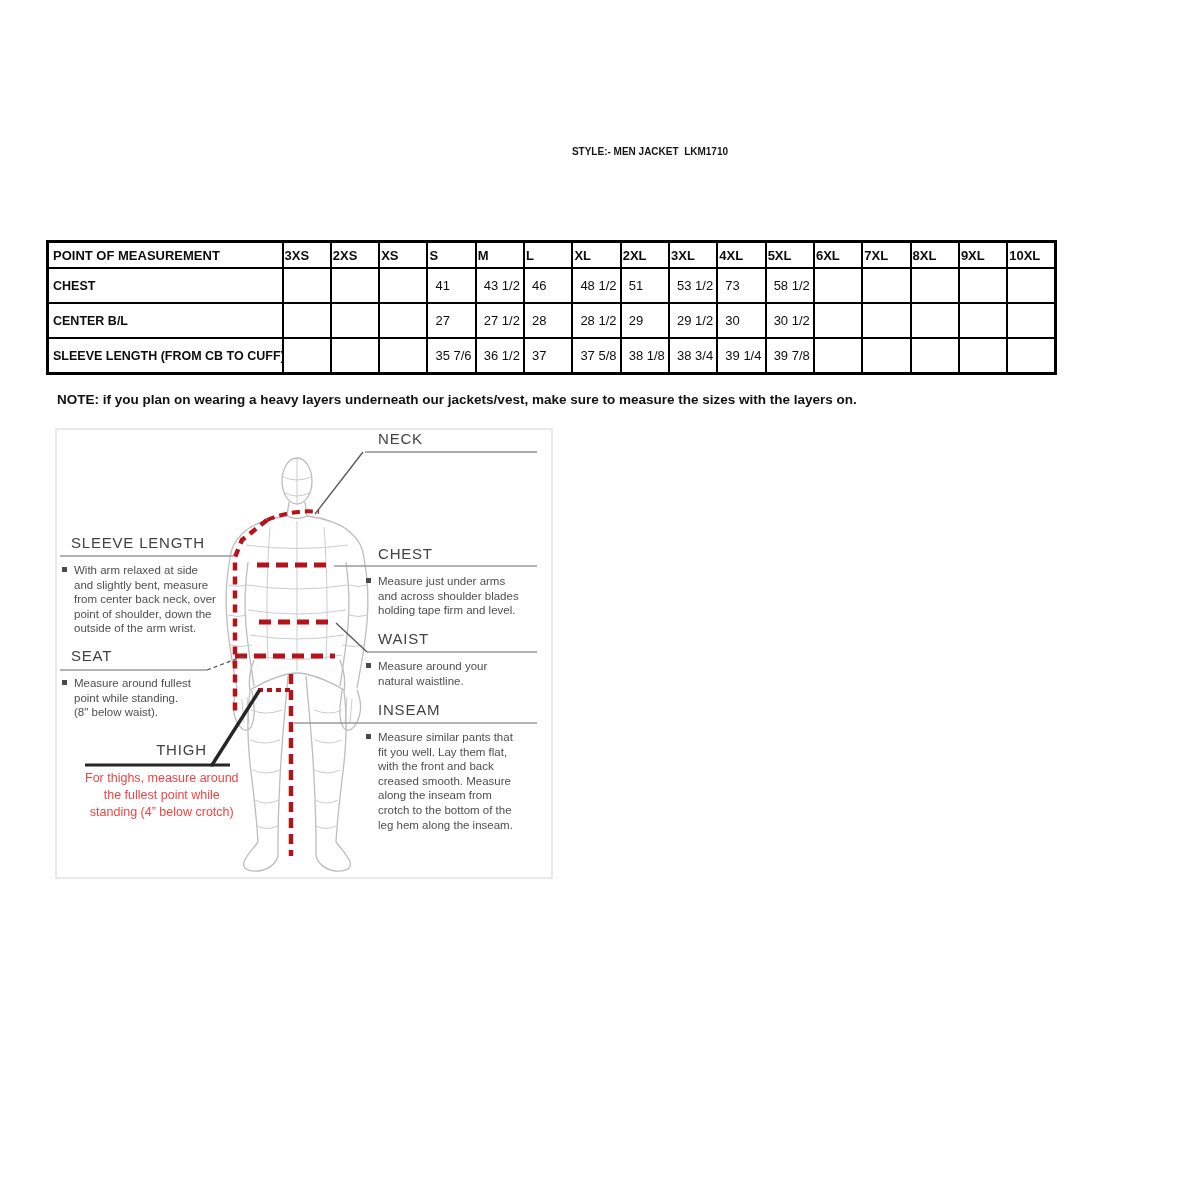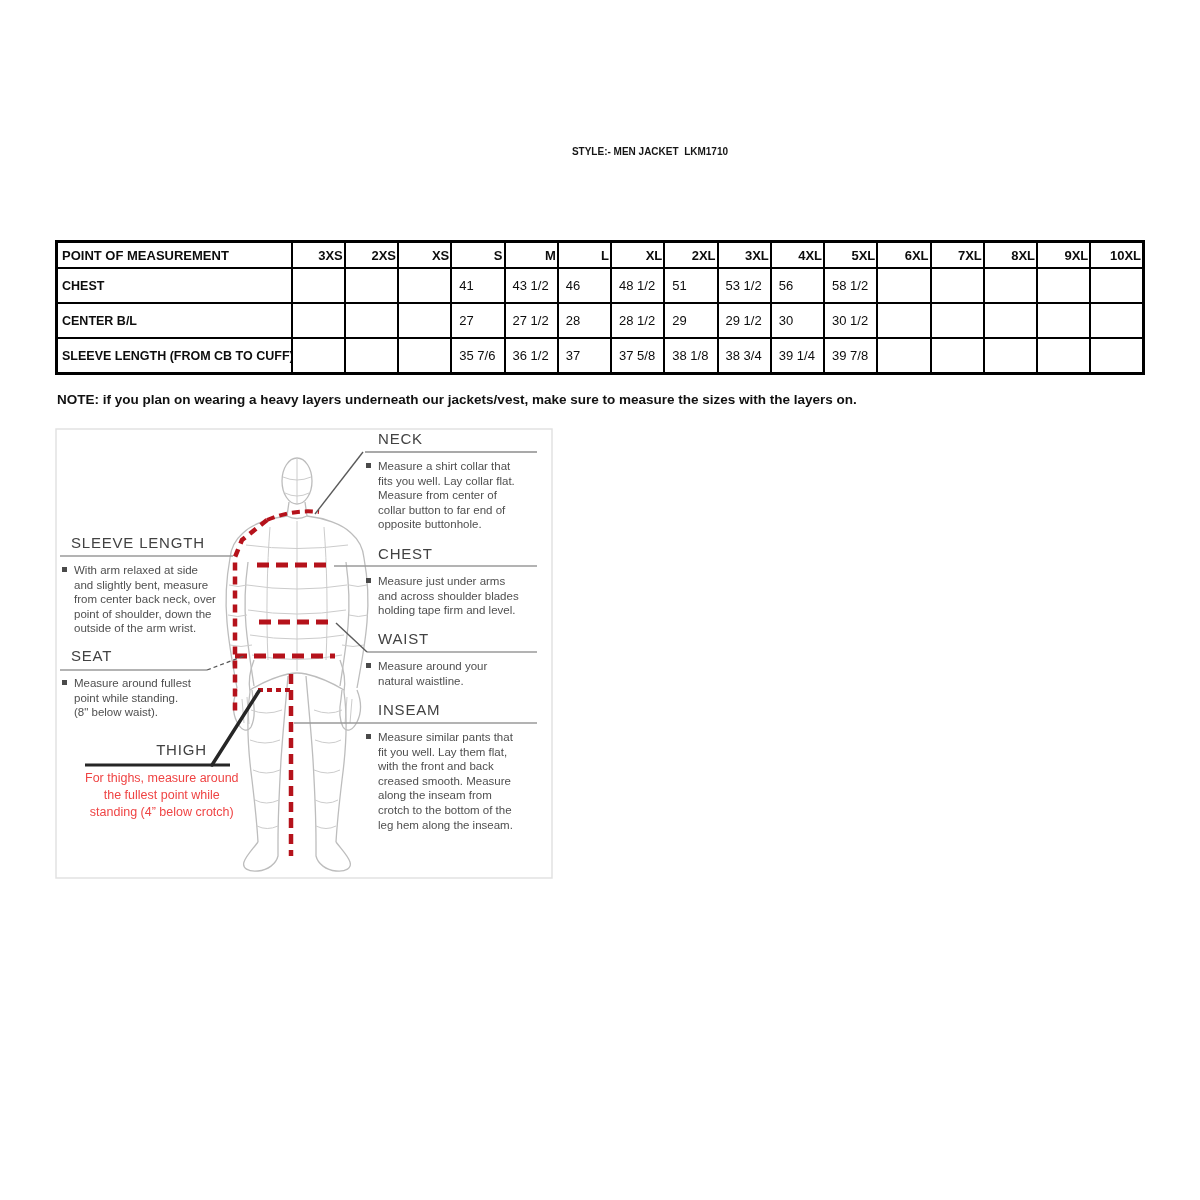--- a/index.html
+++ b/index.html
@@ -1,24 +1,24 @@
 <!DOCTYPE html>
 <html><head>
 <meta charset="utf-8">
 <style>
   html,body{margin:0;padding:0;background:#fff;}
   body{width:1200px;height:1200px;position:relative;font-family:"Liberation Sans",sans-serif;overflow:hidden;}
 
   .title{position:absolute;top:146px;left:100px;width:1100px;text-align:center;
          font-size:10px;font-weight:bold;color:#151515;white-space:pre;}
 
-  table.size-table{position:absolute;left:55px;top:240px;width:1090px;
+  table.size-table{position:absolute;left:46px;top:240px;width:1011px;
          border-collapse:collapse;table-layout:fixed;border:3px solid #000;color:#0d0d0d;}
   table.size-table th,table.size-table td{border:2px solid #000;overflow:hidden;white-space:nowrap;}
-  table.size-table thead th{height:22px;font-size:13px;font-weight:bold;text-align:right;padding:1px 1px;}
+  table.size-table thead th{height:22px;font-size:13px;font-weight:bold;text-align:left;padding:1px 1px;}
   table.size-table thead th.rowhead{text-align:left;padding-left:4px;}
   table.size-table tbody th{height:31px;font-size:12.5px;font-weight:bold;text-align:left;padding-left:4px;}
   table.size-table tbody td{font-size:13px;font-weight:normal;text-align:left;padding-left:7px;border-radius:9px;}
 
   .note{position:absolute;left:57px;top:392px;font-size:13.5px;font-weight:bold;color:#111;}
 
   .diagram-svg{position:absolute;left:0;top:0;width:1200px;height:1200px;z-index:0;}
 
   .guide-section{position:absolute;z-index:1;}
   .guide-heading{font-size:15px;font-weight:400;letter-spacing:0.8px;color:#424242;
@@ -80,21 +80,21 @@
         <th>CHEST</th>
         <td></td>
         <td></td>
         <td></td>
         <td>41</td>
         <td>43 1/2</td>
         <td>46</td>
         <td>48 1/2</td>
         <td>51</td>
         <td>53 1/2</td>
-        <td>56</td>
+        <td>73</td>
         <td>58 1/2</td>
         <td></td>
         <td></td>
         <td></td>
         <td></td>
         <td></td>
       </tr>
       <tr>
         <th>CENTER B/L</th>
         <td></td>
@@ -237,28 +237,20 @@
   <div class="guide-heading ml3">THIGH</div>
   <div class="guide-text">
     <div class="guide-desc">For thighs, measure around
 the fullest point while
 standing (4” below crotch)</div>
   </div>
 </div>
 
 <div class="guide-section" style="left:366px;top:430px;width:178px;">
   <div class="guide-heading ml12">NECK</div>
-  <div class="guide-text">
-    <div class="bullet"></div>
-    <div class="guide-desc">Measure a shirt collar that
-fits you well. Lay collar flat.
-Measure from center of
-collar button to far end of
-opposite buttonhole.</div>
-  </div>
 </div>
 
 <div class="guide-section" style="left:366px;top:545px;width:178px;">
   <div class="guide-heading ml12">CHEST</div>
   <div class="guide-text">
     <div class="bullet"></div>
     <div class="guide-desc">Measure just under arms
 and across shoulder blades
 holding tape firm and level.</div>
   </div>

